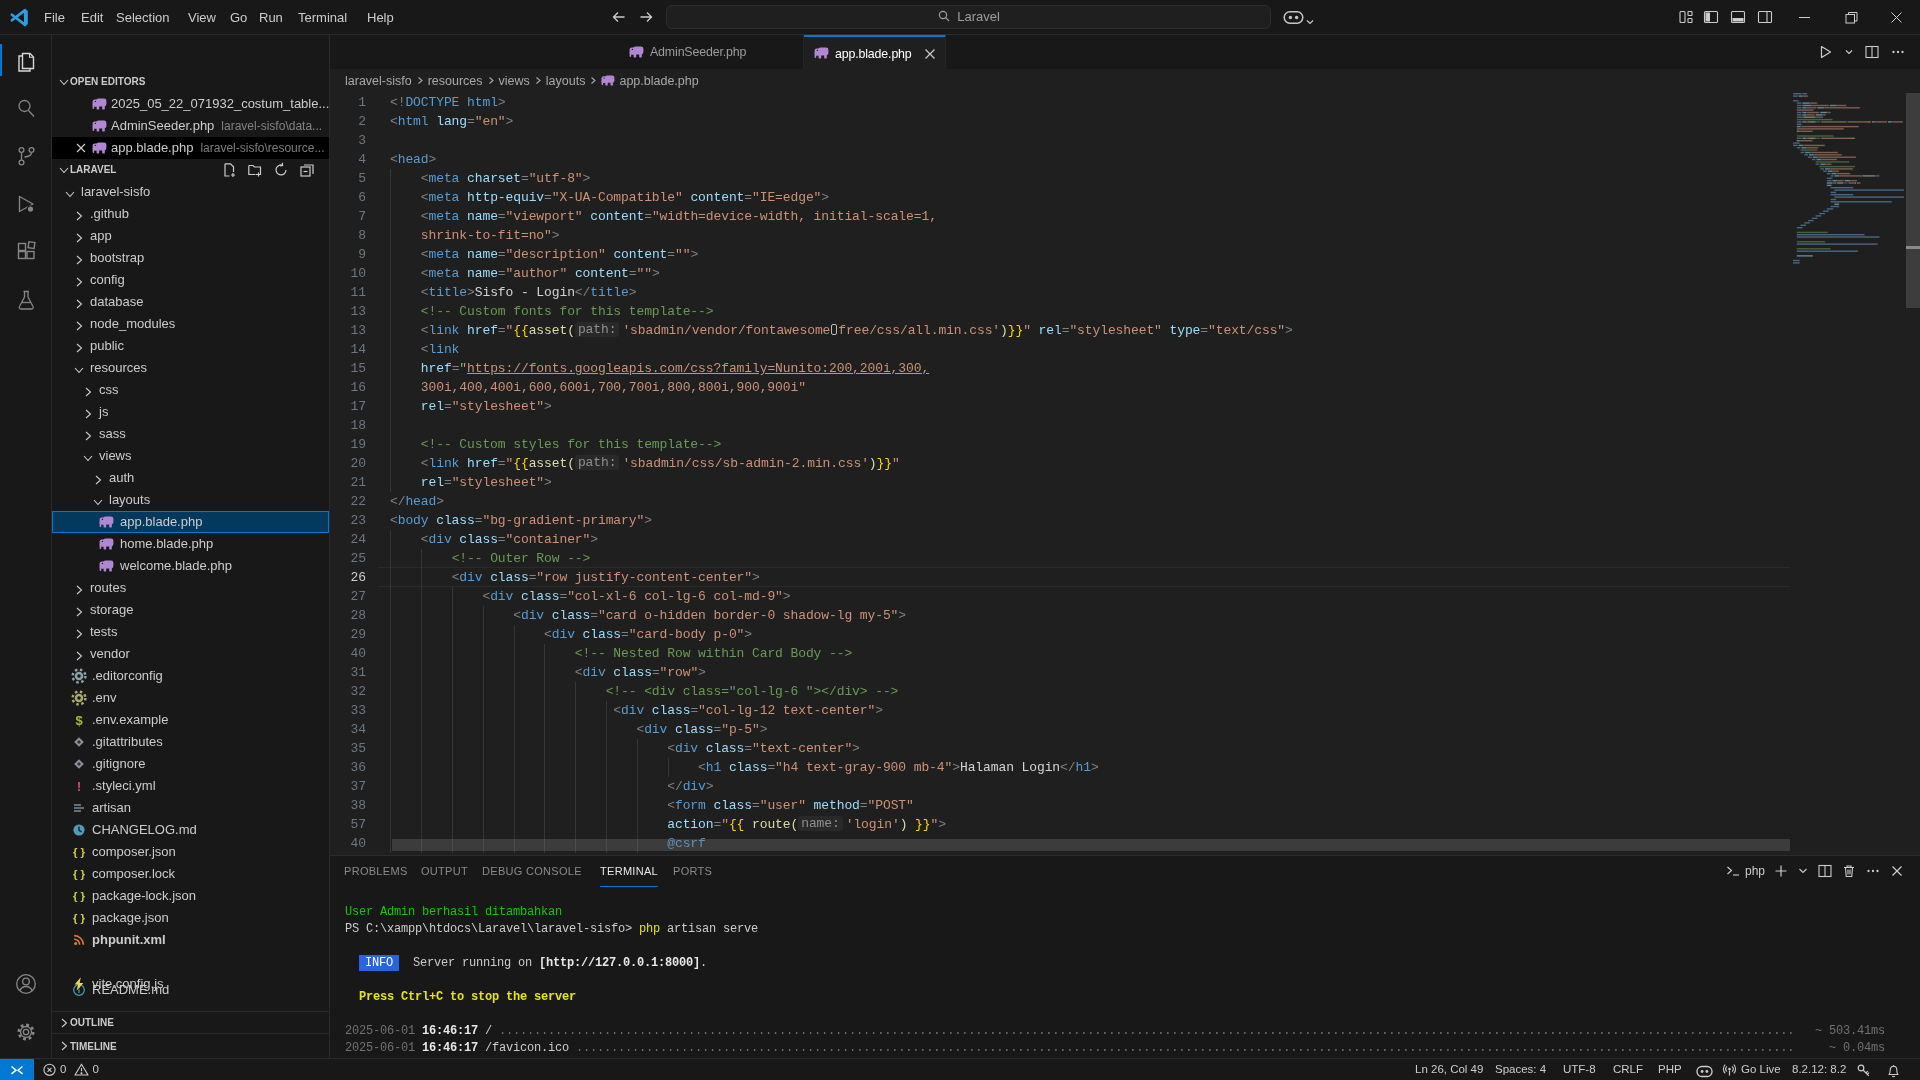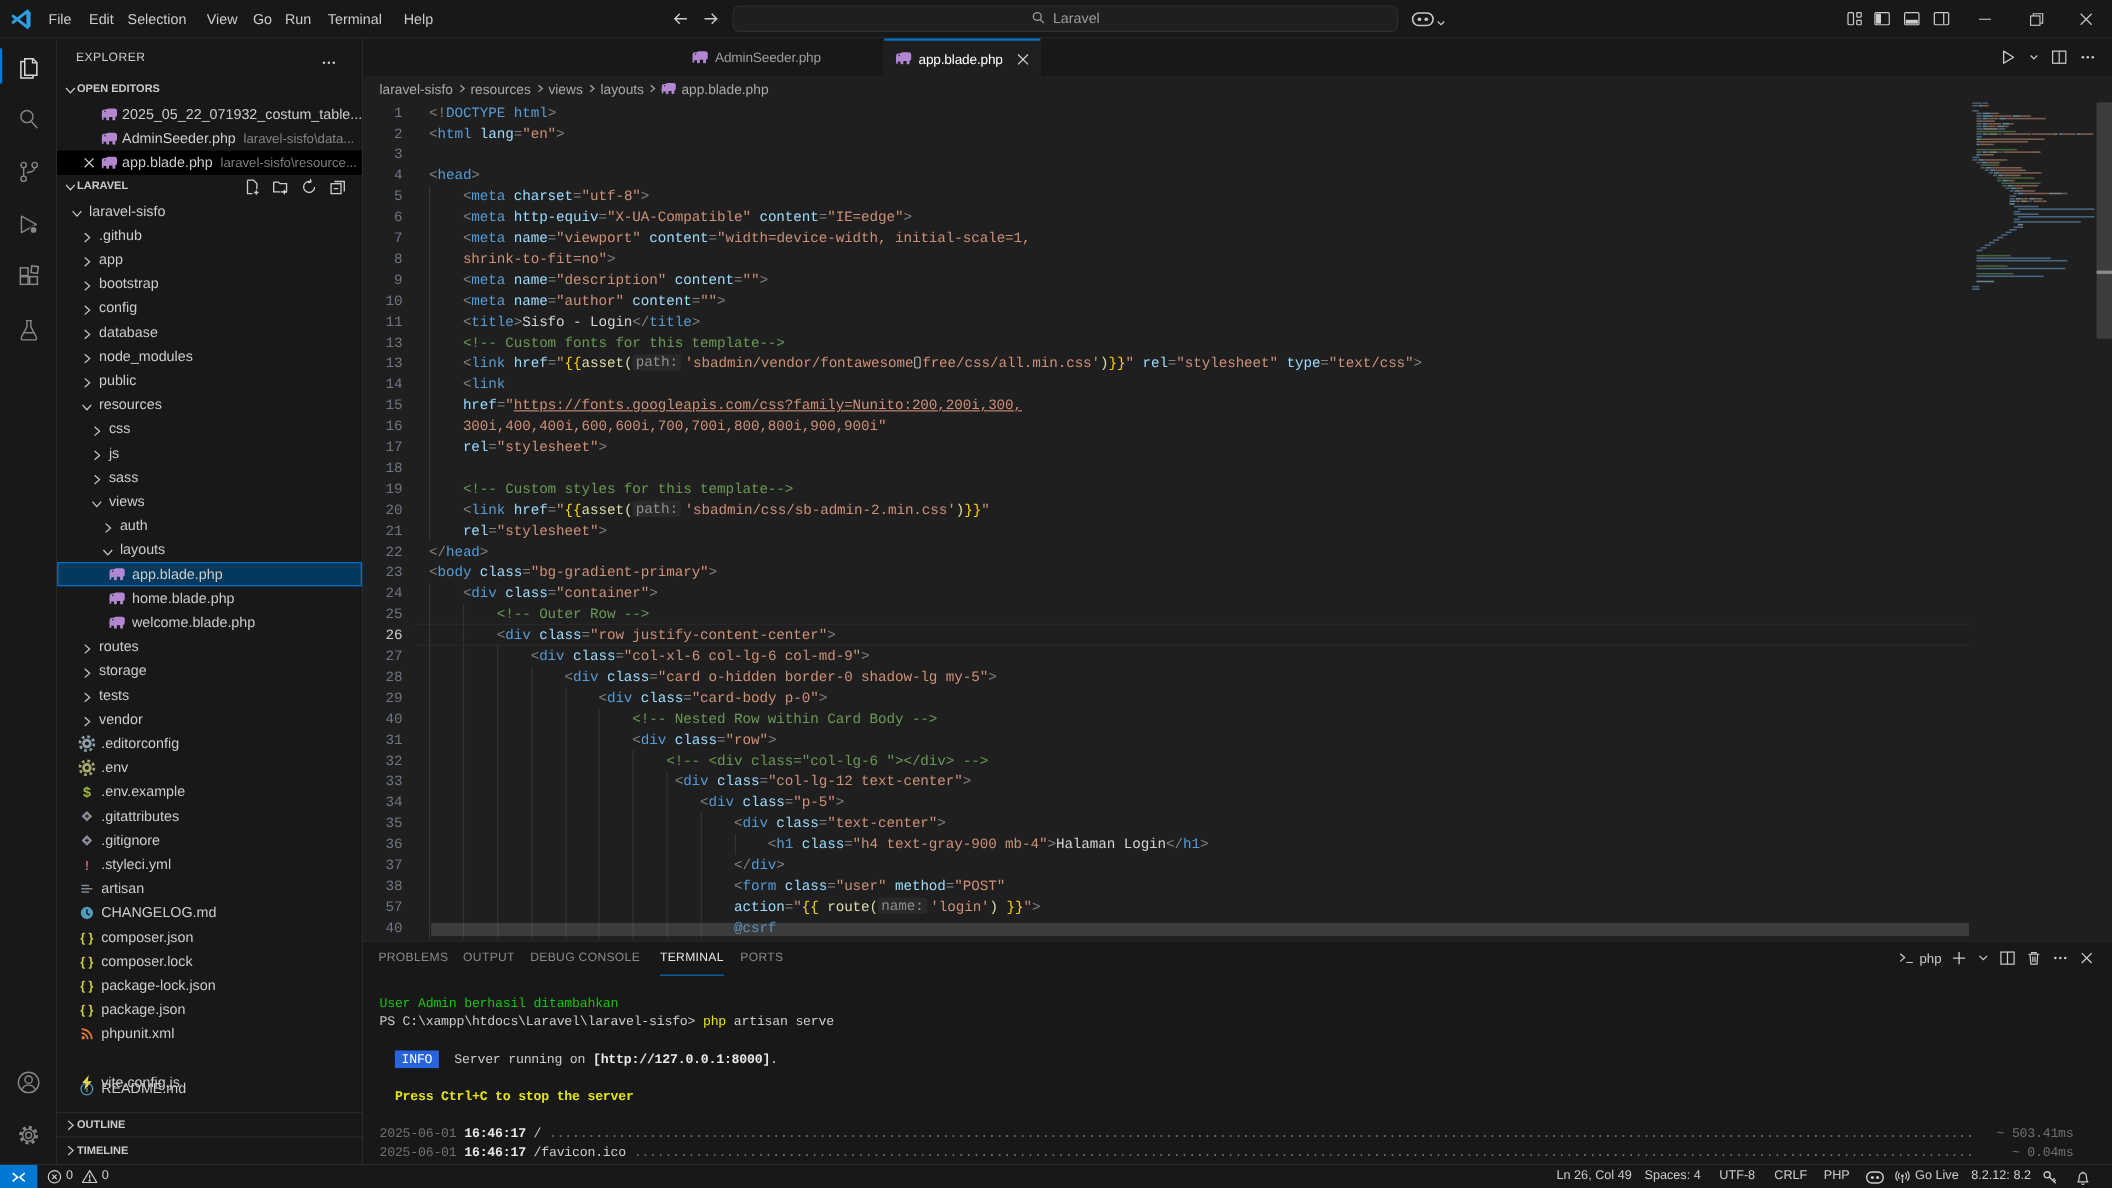--- a/index.html
+++ b/index.html
@@ -210,30 +210,20 @@
         <svg width="24" height="24" viewBox="0 0 24 24" style="">
           <g fill="none" stroke="#868686">
             <circle cx="12" cy="12" r="7.2" stroke-width="2.7" stroke-dasharray="2.85 2.8"></circle>
             <circle cx="12" cy="12" r="5.5" stroke-width="1.3"></circle>
             <circle cx="12" cy="12" r="2.7" stroke-width="1.3"></circle>
           </g>
         </svg>
       </div>
 </div>
 <div id="sidebar" class="abs">
-      <div class="sechead" style="top:0;height:35px;line-height:35px;font-weight:400;font-size:11px;color:#cccccc;">
-        <span style="position:absolute;left:17px;top:0;letter-spacing:.4px;">EXPLORER</span>
-        <span class="ficon" style="left:239px;top:10px;"><svg width="16" height="16" viewBox="0 0 16 16" style="">
-            <g fill="#cccccc">
-              <circle cx="3.5" cy="8" r="1.15"></circle>
-              <circle cx="8" cy="8" r="1.15"></circle>
-              <circle cx="12.5" cy="8" r="1.15"></circle>
-            </g>
-          </svg></span>
-      </div>
       <div class="sechead" style="top:36px;">
         <span class="chev" style="left:4px;top:3px;"><svg width="16" height="16" viewBox="0 0 16 16" style="">
             <path fill="none" stroke="#cccccc" stroke-width="1.1" d="M4 6 L8 10.5 L12 6"></path>
           </svg></span>
         <span style="position:absolute;left:18px;top:0;">OPEN EDITORS</span>
       </div>
       <div class="sechead" style="top:124px;">
         <span class="chev" style="left:4px;top:3px;"><svg width="16" height="16" viewBox="0 0 16 16" style="">
             <path fill="none" stroke="#cccccc" stroke-width="1.1" d="M4 6 L8 10.5 L12 6"></path>
           </svg></span>
@@ -557,21 +547,21 @@
       </div>
       <div class="row22" style="top:872px;">
         <span class="ficon" style="left:19px;"><svg width="16" height="16" viewBox="0 0 16 16" style="">
             <g fill="#cbcb41" font-family="Liberation Sans" font-weight="700" font-size="11.5">
               <text x="2" y="12">{</text>
               <text x="9.5" y="12">}</text>
             </g>
           </svg></span>
         <span class="flabel" style="left:40px;">package.json</span>
       </div>
-      <div class="row22" style="top:894px;">
+      <div class="row22" style="top:894px;font-weight:bold;">
         <span class="ficon" style="left:19px;"><svg width="16" height="16" viewBox="0 0 16 16" style="">
             <g fill="none" stroke="#e37933" stroke-width="1.6">
               <path d="M3.5 12.5 A9 9 0 0 1 12.5 3.5" fill="none" stroke-width="0"></path>
               <circle cx="4.6" cy="11.4" r="1.5" fill="#e37933" stroke="none"></circle>
               <path d="M3.2 7.3 A5.5 5.5 0 0 1 8.7 12.8 M3.2 3.6 A9.2 9.2 0 0 1 12.4 12.8"></path>
             </g>
           </svg></span>
         <span class="flabel" style="left:40px;">phpunit.xml</span>
       </div>
       <div class="row22" style="top:916px;margin-top:28px;">

